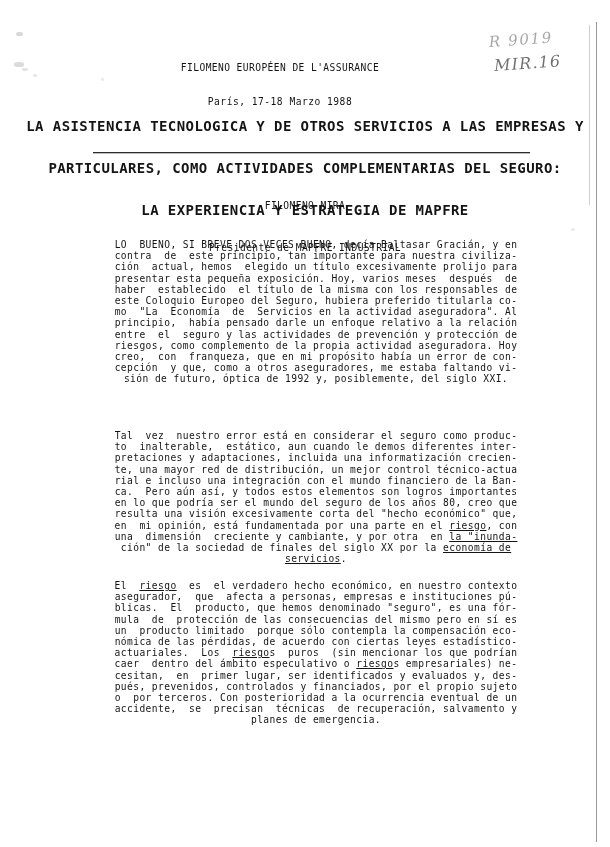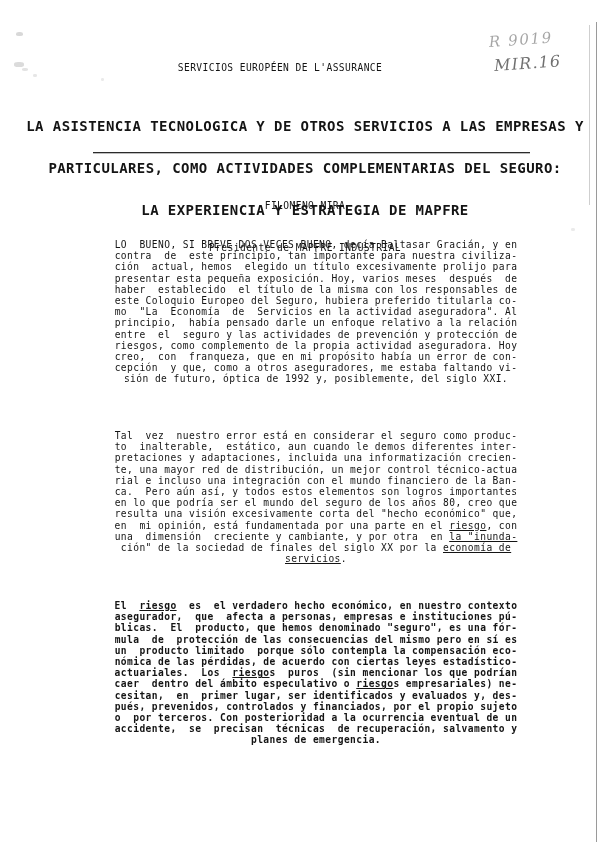--- a/index.html
+++ b/index.html
@@ -105,21 +105,21 @@
   .para {
     left: 93px;
     width: 446px;
     font-size: 9.6px;
     line-height: 11.2px;
     letter-spacing: 0.42px;
     white-space: pre;
   }
   #para-1 { top: 239px; }
   #para-2 { top: 430px; }
-  #para-3 { top: 600px; font-weight: bold; }
+  #para-3 { top: 580px; }
 
   .u { text-decoration: underline; text-underline-offset: 1px; }
 
   
   .hand {
     position: absolute;
     font-family: "DejaVu Serif", serif;
     font-style: italic;
     color: #3a3a3a;
     opacity: 0.78;
@@ -151,21 +151,22 @@
 <div class="speck s2"></div>
 <div class="speck s3"></div>
 <div class="speck s4"></div>
 <div class="speck s5"></div>
 <div class="speck s6"></div>
 
 <div class="hand hand-1">R 9019</div>
 <div class="hand hand-2">MIR.16</div>
 
 <div class="tw header-block">
-  <div>SERVICIOS EUROPÉEN DE L'ASSURANCE</div>
+  <div>FILOMENO EUROPÉEN DE L'ASSURANCE</div>
+  <div class="line2">París, 17-18 Marzo 1988</div>
 </div>
 
 <div class="tw title-block">
   <div>LA ASISTENCIA TECNOLOGICA Y DE OTROS SERVICIOS A LAS EMPRESAS Y</div>
   <div>PARTICULARES, COMO ACTIVIDADES COMPLEMENTARIAS DEL SEGURO:</div>
   <div>LA EXPERIENCIA Y ESTRATEGIA DE MAPFRE</div>
 </div>
 
 <div class="rule"></div>
 

